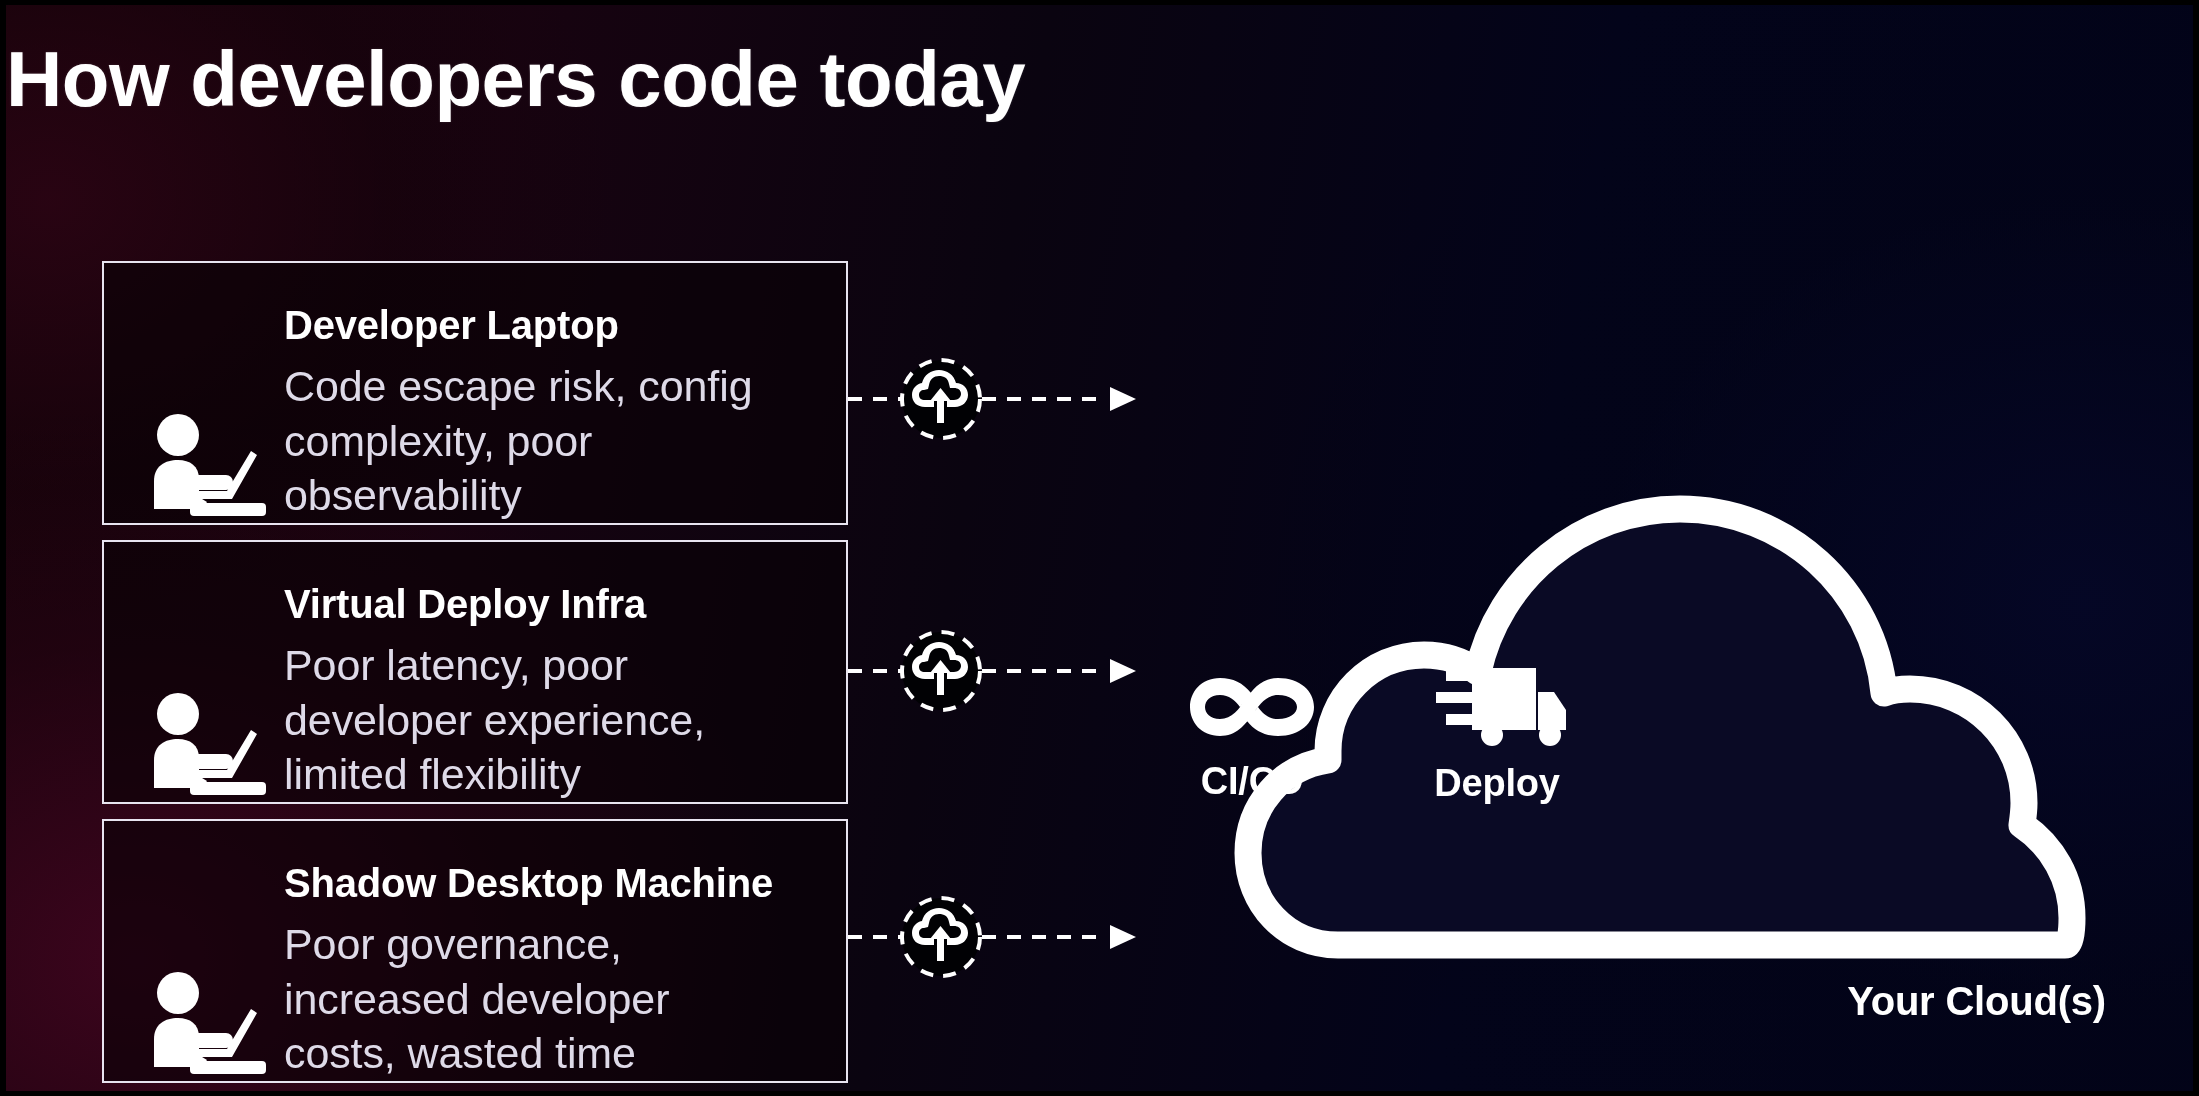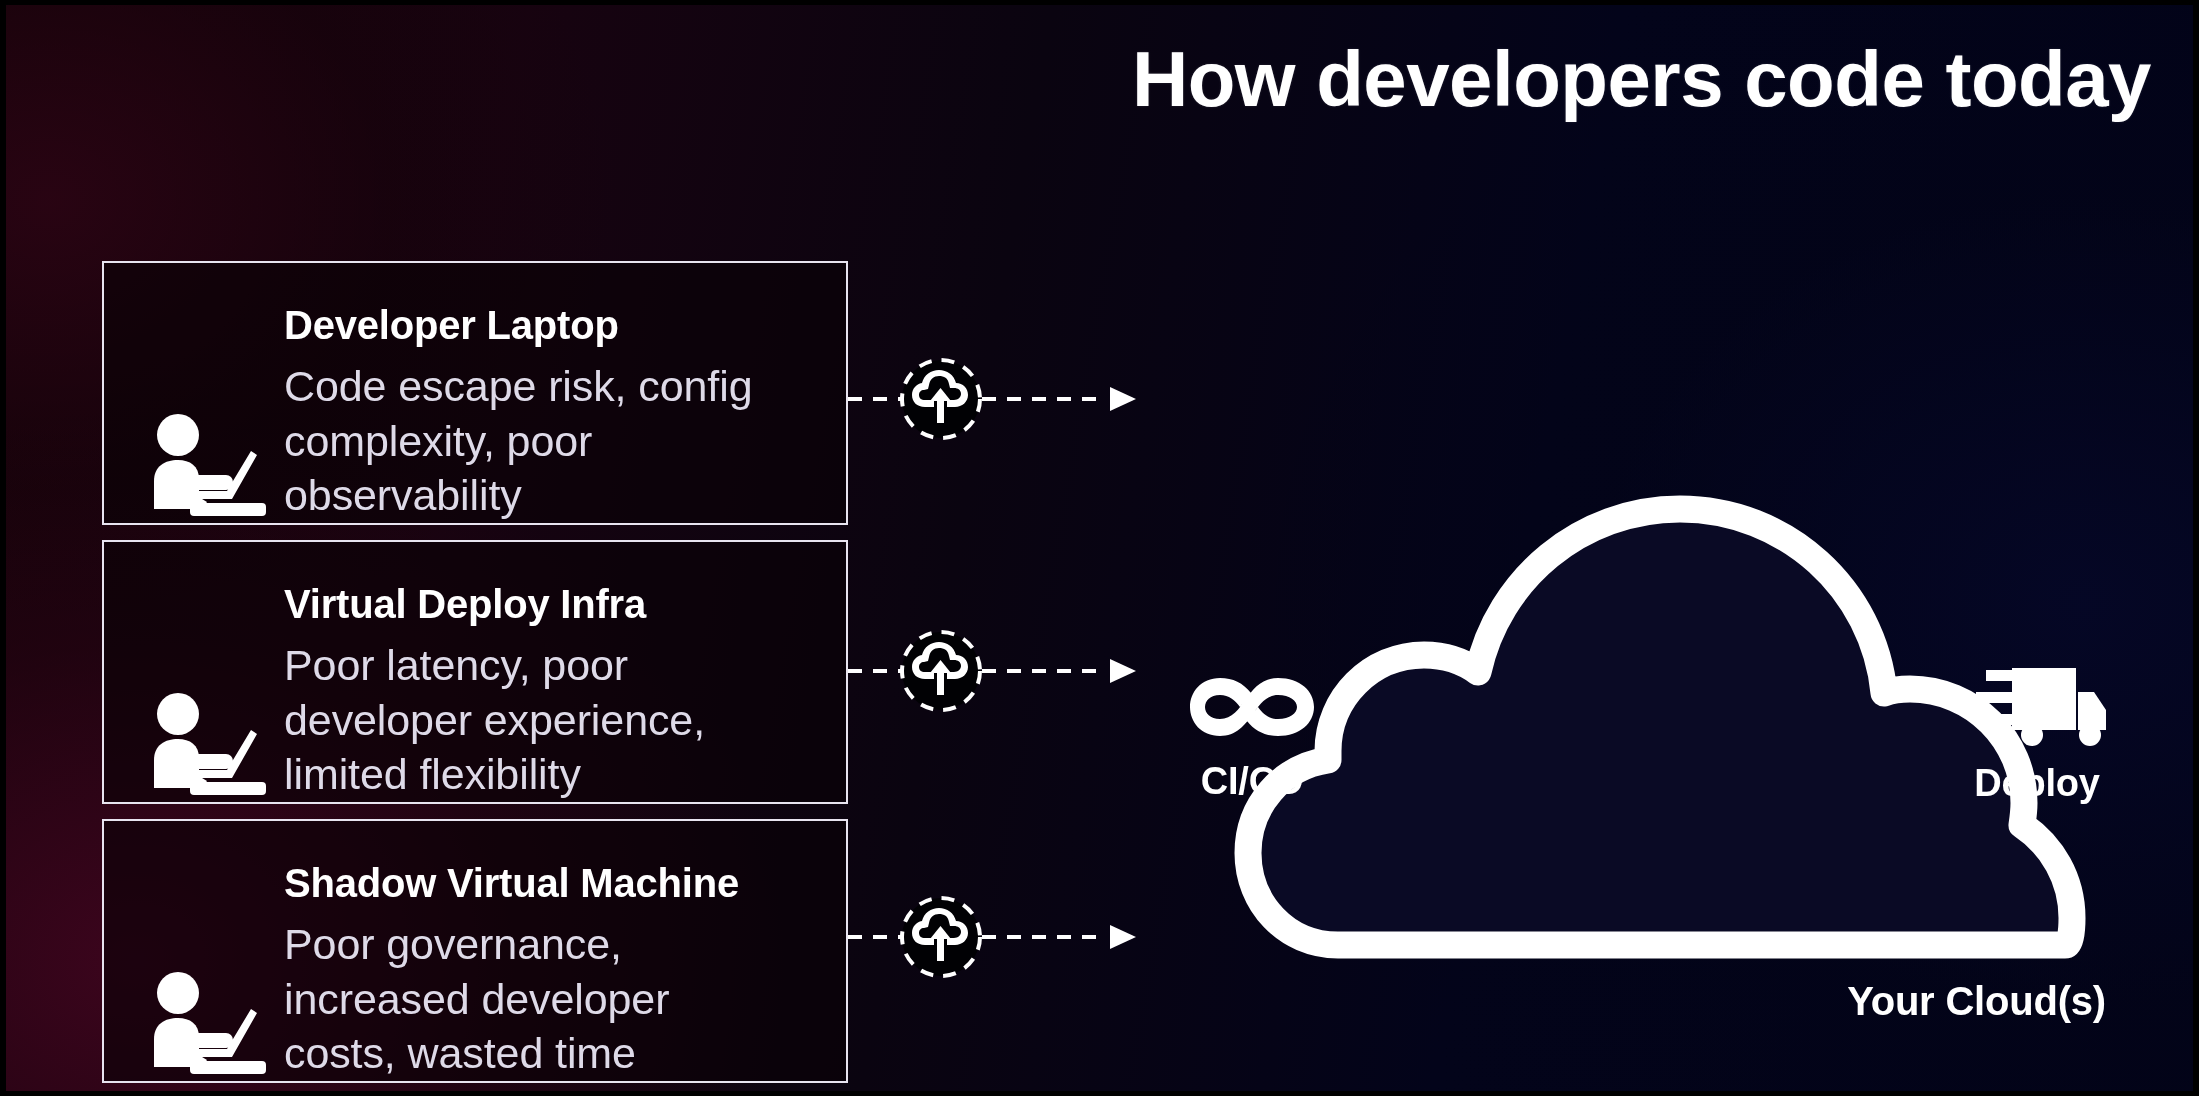--- a/index.html
+++ b/index.html
@@ -34,21 +34,21 @@
       radial-gradient(ellipse 1100px 900px at 95% 55%, rgba(5,7,38,0.95) 0%, rgba(3,4,24,0.6) 45%, rgba(0,0,0,0) 78%),
       linear-gradient(100deg, #150309 0%, #170310 22%, #0a0410 44%, #03041a 68%, #020318 100%);
   }
 
   
   .title {
     position: absolute;
     left: 0;
     top: 32px;
     width: 2145px;
-    text-align: right;
+    text-align: left;
     color: #ffffff;
     font-size: 78px;
     font-weight: 700;
     letter-spacing: -0.5px;
     line-height: 1.08;
     text-shadow: 0 0 3px rgba(255,255,255,0.12);
   }
 
   
   .cards {
@@ -123,21 +123,21 @@
     height: 680px;
   }
 
   .cloud-contents {
     position: absolute;
     left: 0; top: 0;
     width: 920px;
     height: 680px;
     display: flex;
     align-items: center;
-    justify-content: space-between;
+    justify-content: flex-start;
     gap: 110px;
     padding-top: 180px;
   }
 
   .cloud-item {
     display: flex;
     flex-direction: column;
     align-items: center;
   }
 
@@ -212,21 +212,21 @@
           <svg width="136" height="110" viewBox="0 0 136 110" aria-hidden="true">
             <circle cx="37" cy="22" r="21" fill="#ffffff"></circle>
             <path d="M13 68 C13 53 24 47 37 47 C49 47 58 53 58 66 L58 96 L13 96 Z" fill="#ffffff"></path>
             <rect x="44" y="62" width="48" height="15" rx="7" fill="#ffffff"></rect>
             <path d="M28 66 L66 89 L61 96 L24 73 Z" fill="#ffffff"></path>
             <path d="M116 42 L91 86 L56 86 L56 78 L86 78 L110 38 Z" fill="#ffffff"></path>
             <rect x="49" y="90" width="76" height="13" rx="4" fill="#ffffff"></rect>
           </svg>
         </div>
         <div class="card-text">
-          <div class="card-title">Shadow Virtual Machine</div>
+          <div class="card-title">Shadow Desktop Machine</div>
           <div class="card-desc">Poor governance, increased developer costs, wasted time</div>
         </div>
       </div>
 
     </div>
 
     <svg class="connector conn-1" viewBox="0 0 300 120">
       <line x1="0" y1="60" x2="53" y2="60" stroke="#ffffff" stroke-width="4" stroke-dasharray="14 11"></line>
       <circle cx="93" cy="60" r="39" fill="#010104" stroke="#ffffff" stroke-width="4" stroke-dasharray="13 10"></circle>
       <g>

